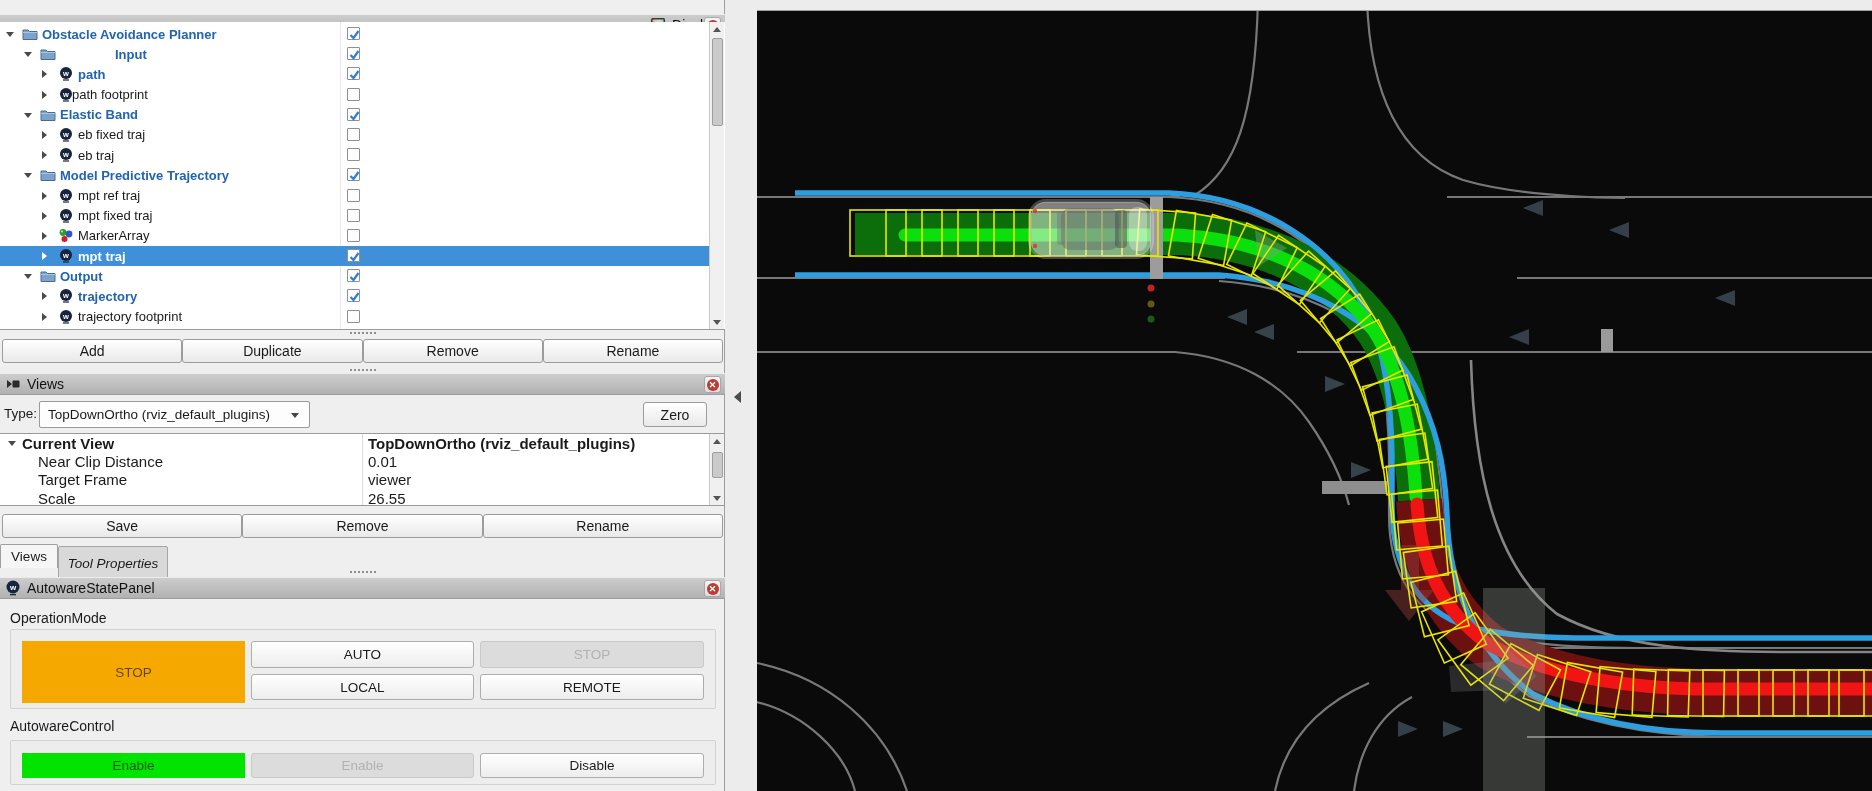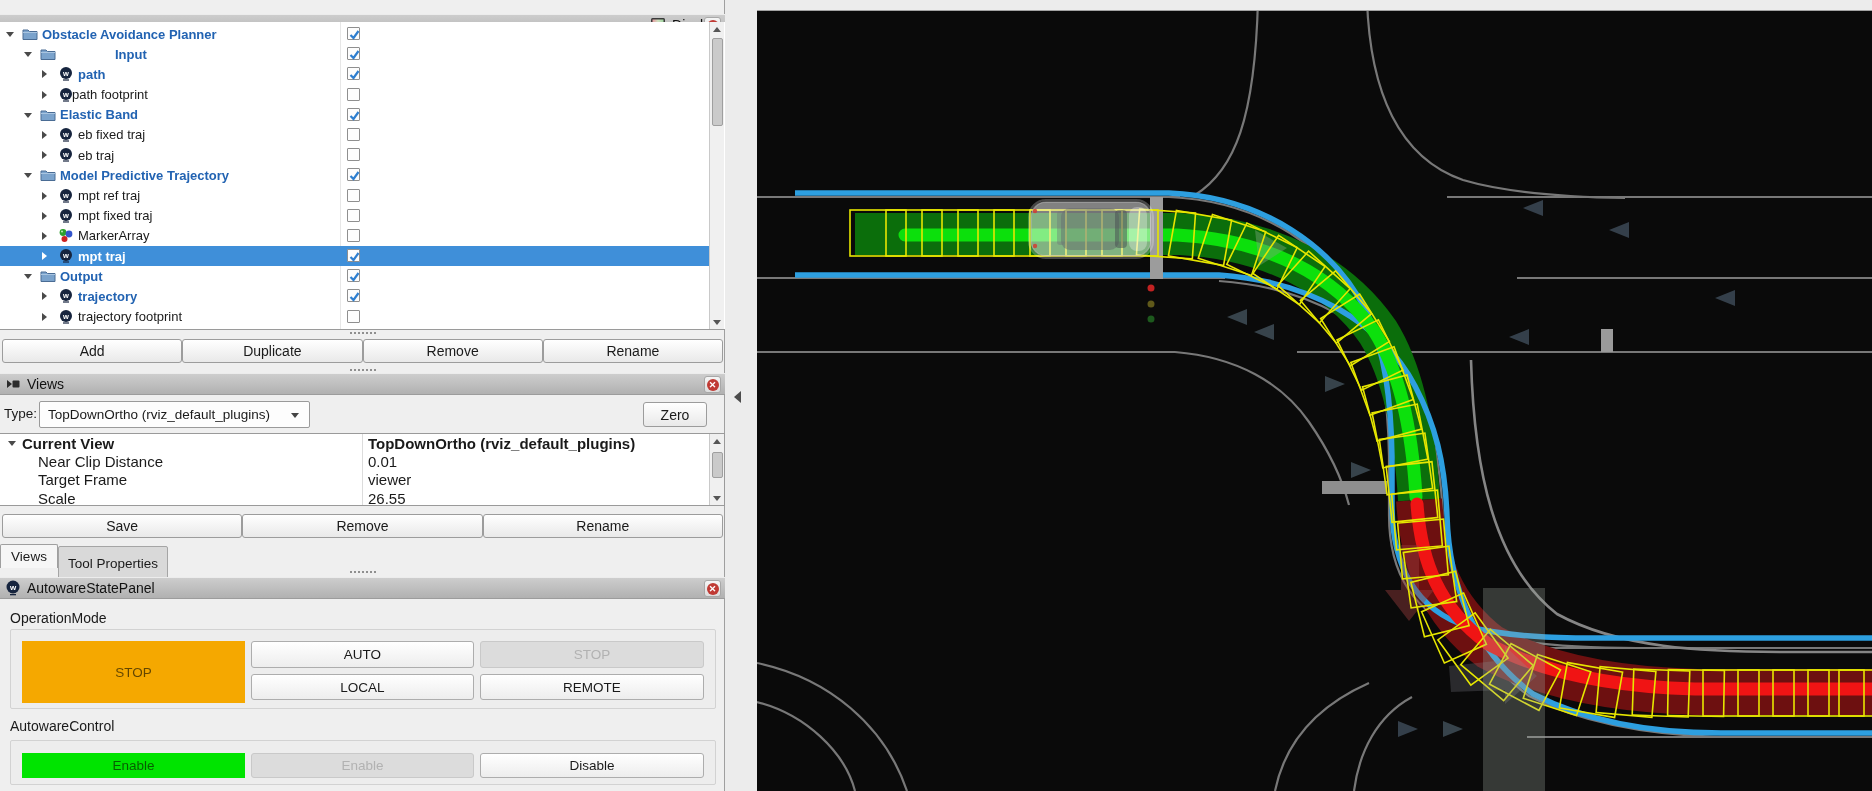--- a/index.html
+++ b/index.html
@@ -58,21 +58,21 @@
   .props .col-div2 { position:absolute; left:362px; top:0; width:1px; height:100%; background:#dcdcdc; }
   .prow { position:relative; height:18.2px; font-size:15px; color:#1a1a1a; }
   .prow .pexp { position:absolute; left:8px; top:7px; width:0; height:0; border-left:4px solid transparent; border-right:4px solid transparent; border-top:5px solid #4a4a4a; }
   .prow .pname { position:absolute; top:1px; left:38px; white-space:nowrap; }
   .prow.hdr .pname { left:22px; font-weight:bold; }
   .prow .pval { position:absolute; top:1px; left:368px; white-space:nowrap; }
   .prow.hdr .pval { font-weight:bold; }
 
   .tab { position:absolute; font-size:13.5px; color:#1a1a1a; display:flex; align-items:center; justify-content:center; }
   .tab.active { left:0; top:544px; width:58px; height:24px; background:#f6f6f6; border:1px solid #9f9f9f; border-bottom:none; border-radius:2px 2px 0 0; }
-  .tab.inactive { left:58px; top:546px; width:110px; height:35px; background:#d9d9d9; border:1px solid #a5a5a5; border-radius:2px 2px 0 0; }
+  .tab.inactive { left:58px; top:546px; width:110px; height:35px; background:#d9d9d9; border:1px solid #a5a5a5; border-radius:2px 2px 0 0;font-style:italic; }
 
   .sec-label { position:absolute; left:10px; font-size:14px; color:#1a1a1a; }
   .group { position:absolute; left:10px; width:706px; background:#ededed; border:1px solid #d2d2d2; border-radius:2px; }
   .status-box { position:absolute; display:flex; align-items:center; justify-content:center; font-size:13.5px; color:rgba(10,10,0,0.62); }
   .sbtn { position:absolute; background:linear-gradient(#ffffff,#ededed); border:1px solid #adadad; border-radius:3px;
     font-size:13.5px; color:#1a1a1a; display:flex; align-items:center; justify-content:center; }
   .sbtn.disabled { background:#dcdcdc; color:#b2b2b2; border-color:#c9c9c9; }
 
   
   .vsplit { position:absolute; left:725px; top:0; width:32px; height:791px; background:#ececec; }

